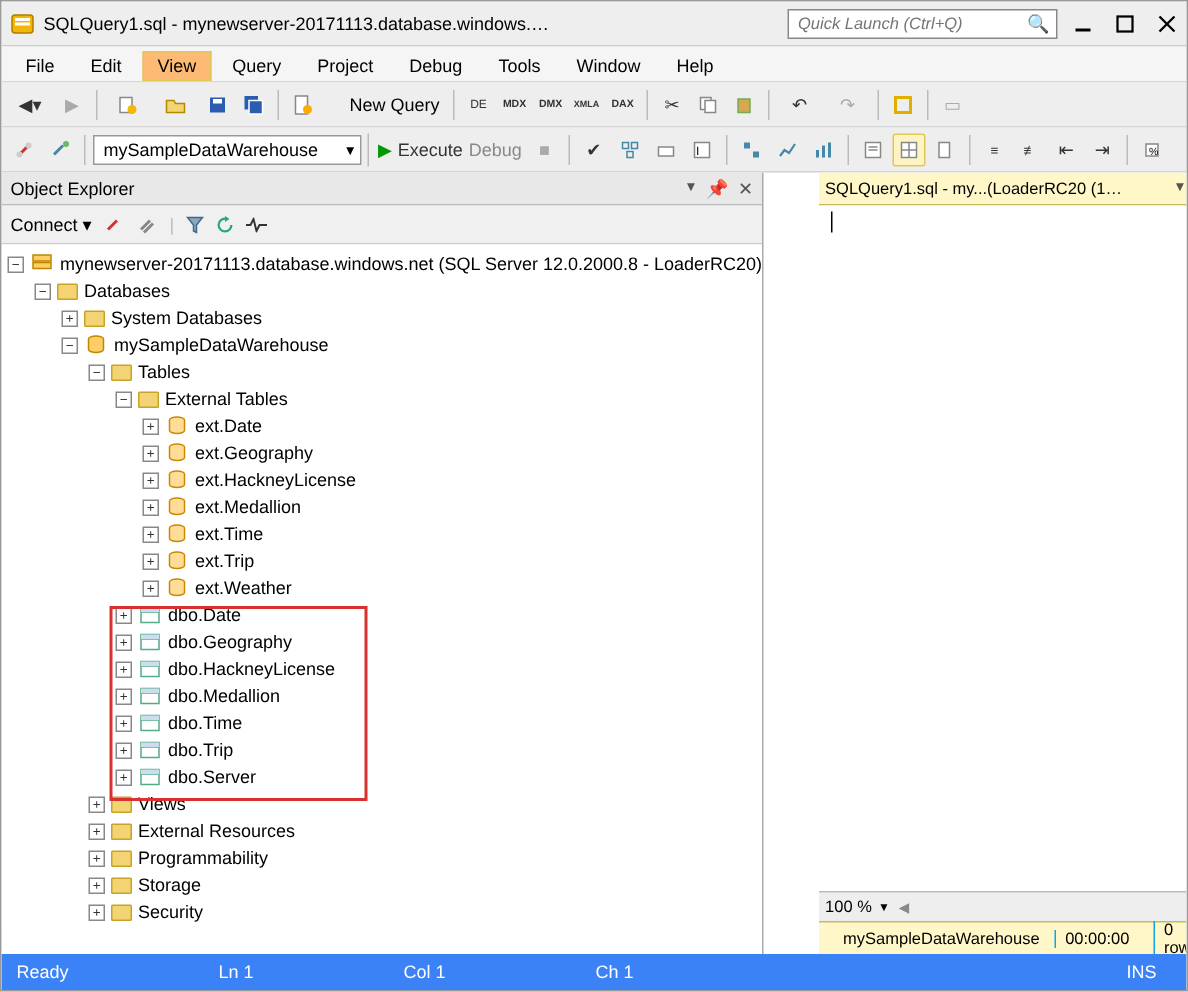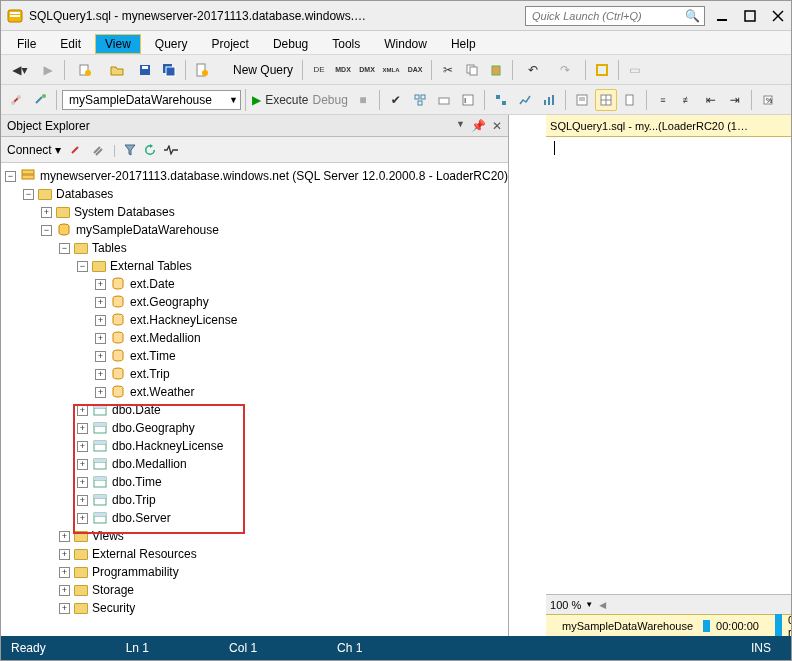--- a/index.html
+++ b/index.html
@@ -34,21 +34,21 @@
     border: 1px solid #888;
     display:flex; align-items:center; padding:0 4px;
     background:#fff;
   }
   .titlebar .quick-launch input { flex:1; border:none; outline:none; font-size:11px; font-style:italic; color:#555; }
   .titlebar .win-btns { display:flex; gap:14px; margin-left:10px; }
   .win-btn { width:14px; height:14px; display:flex; align-items:center; justify-content:center; cursor:pointer; font-size:13px; line-height:1; }
   
   .menubar { display:flex; align-items:flex-end; height:24px; padding:0 6px; background:#f5f5f5; border-bottom:1px solid #d8d8d8; gap:4px;}
   .menubar .mitem { padding:3px 10px; cursor:pointer; }
-  .menubar .mitem.hover { background:#0ea5e9; border:1px solid #e0c858; padding:2px 9px; }
+  .menubar .mitem.hover { background:#fdba74; border:1px solid #e0c858; padding:2px 9px; }
   
   .toolbar { display:flex; align-items:center; height:30px; background:#eee; border-bottom:1px solid #d4d4d4; padding:0 4px; gap:2px; }
   .tbtn { width:22px; height:22px; display:flex; align-items:center; justify-content:center; cursor:pointer; color:#333; border:1px solid transparent; border-radius:2px;}
   .tbtn.split{width:30px;}
   .tdiv { width:1px; height:20px; background:#bbb; margin:0 3px; }
   .tlabel { padding:0 4px;margin-left:14px; }
   .combo { display:flex; align-items:center; border:1px solid #999; background:#fff; height:20px; padding:0 2px 0 6px; font-size:12px; }
   .combo .cv { width:160px; }
   .play-btn { color:#090; font-size:12px; }
   .exec-grp{display:flex;align-items:center;gap:4px;border-left:1px solid #bbb;padding-left:6px; margin-left:2px;}
@@ -75,23 +75,23 @@
   .doc-tab{height:22px;background:#fff7c8;border-bottom:1px solid #c6b95f;display:flex;align-items:center;padding:0 4px;justify-content:space-between;}
   .doc-tab .tabname{font-size:11px; white-space:nowrap; overflow:hidden; text-overflow:ellipsis; max-width:200px;}
   .doc-tab .tabctrls{display:flex;gap:6px;color:#555;}
   .editor-body{flex:1;background:#fff;position:relative; border-right:0;}
   .editor-body .caret-line{position:absolute;left:8px;top:4px;width:1px;height:14px;background:#000;}
   .editor-body .dd{position:absolute;right:2px;top:2px;width:16px;height:16px;border:1px solid #bbb;display:flex;align-items:center;justify-content:center;font-size:10px;color:#555;background:#f3f3f3;}
   .zoom-bar{height:20px;border-top:1px solid #bbb;display:flex;align-items:center;padding:0 4px;font-size:11px;background:#eee;}
   .zoom-bar .zc{display:flex;align-items:center;gap:4px;}
   .result-bar{height:22px;background:#fff7c8;border-top:1px solid #c6b95f;display:flex;align-items:center;padding:0 6px;gap:10px;font-size:11px;}
   .result-bar .spacer{flex:1;}
-  .result-bar .cell{border-left:7px solid #0ea5e9;padding:0 6px;}
-  
-  .statusbar{height:24px;background:#0c4a6e;color:#fff;display:flex;align-items:center;font-size:12px;padding:0 10px;}
+  .result-bar .cell{border-left:1px solid #0ea5e9;padding:0 6px;}
+  
+  .statusbar{height:24px;background:#3b82f6;color:#fff;display:flex;align-items:center;font-size:12px;padding:0 10px;gap:20px;}
   .statusbar .sseg{margin-right:80px;}
   .statusbar .right{margin-left:auto;margin-right:10px;}
   
   svg{display:block;}
   .scroll-v{position:absolute;right:0;top:0;bottom:0;width:16px;background:#efefef;border-left:1px solid #ccc;}
   .scroll-v .arr{position:absolute;left:0;right:0;height:16px;display:flex;align-items:center;justify-content:center;color:#666;font-size:9px;}
   .scroll-v .arr.top{top:0;} .scroll-v .arr.bot{bottom:0;}
 </style>
 </head>
 <body>

